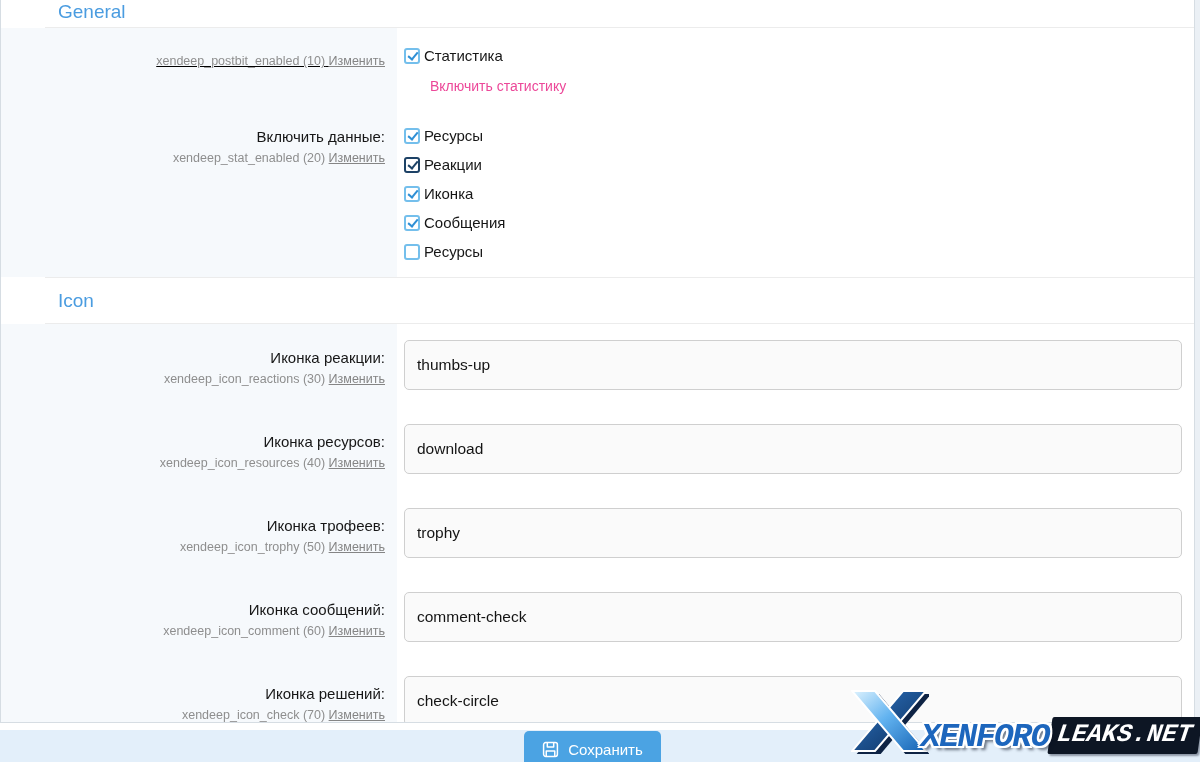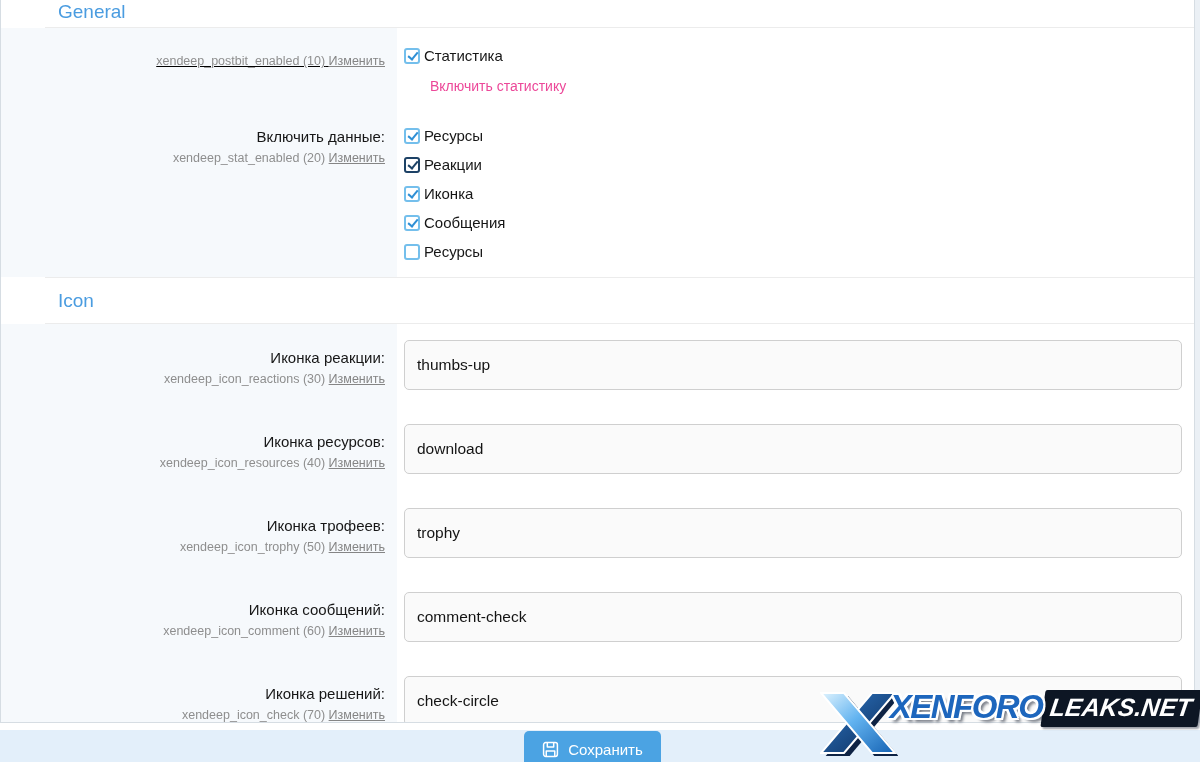--- a/index.html
+++ b/index.html
@@ -53,22 +53,22 @@
 
   
   .footer-bar { position:absolute; left:0; top:730px; width:1200px; height:32px; background:#e3effa; }
   .save-btn { position:absolute; left:524px; top:731px; width:137px; height:36px; background:#4ba3e3;
               border:none; border-radius:5px; color:#fff; font-size:15px; cursor:pointer;
               display:flex; align-items:center; justify-content:center; gap:9px;
               font-family:"Liberation Sans","DejaVu Sans",sans-serif; }
   .save-btn svg { display:block; }
 
   
-  .watermark { position:absolute; right:0; bottom:0; height:72px; display:flex; align-items:flex-start;
-               z-index:5; pointer-events:none; }
+  .watermark { position:absolute; right:0; bottom:8px; height:72px; display:flex; align-items:flex-end;
+               z-index:5; pointer-events:none;font-family:Liberation Mono, monospace; }
   .wm-x { width:78px; height:64px; margin-right:-8px; margin-top:2px; }
   .wm-brand { font-size:33px; font-weight:bold; font-style:italic; letter-spacing:-1.5px;
               color:#1d66bd; line-height:1; position:relative; z-index:2;
               text-shadow:-2px -2px 0 #fff, 2px -2px 0 #fff, -2px 2px 0 #fff, 2px 2px 0 #fff,
                           -2px 0 0 #fff, 2px 0 0 #fff, 0 -2px 0 #fff, 0 2px 0 #fff,
                           4px 4px 3px rgba(8,16,34,.55); }
   .wm-suffix { background:#0d1624; color:#fff; font-style:italic; font-weight:bold; font-size:25px;
                line-height:1; padding:5px 8px 7px 7px; transform:skewX(-8deg); margin-left:1px;
                border-radius:2px; box-shadow:2px 2px 2px rgba(8,16,34,.4); }
 </style>

